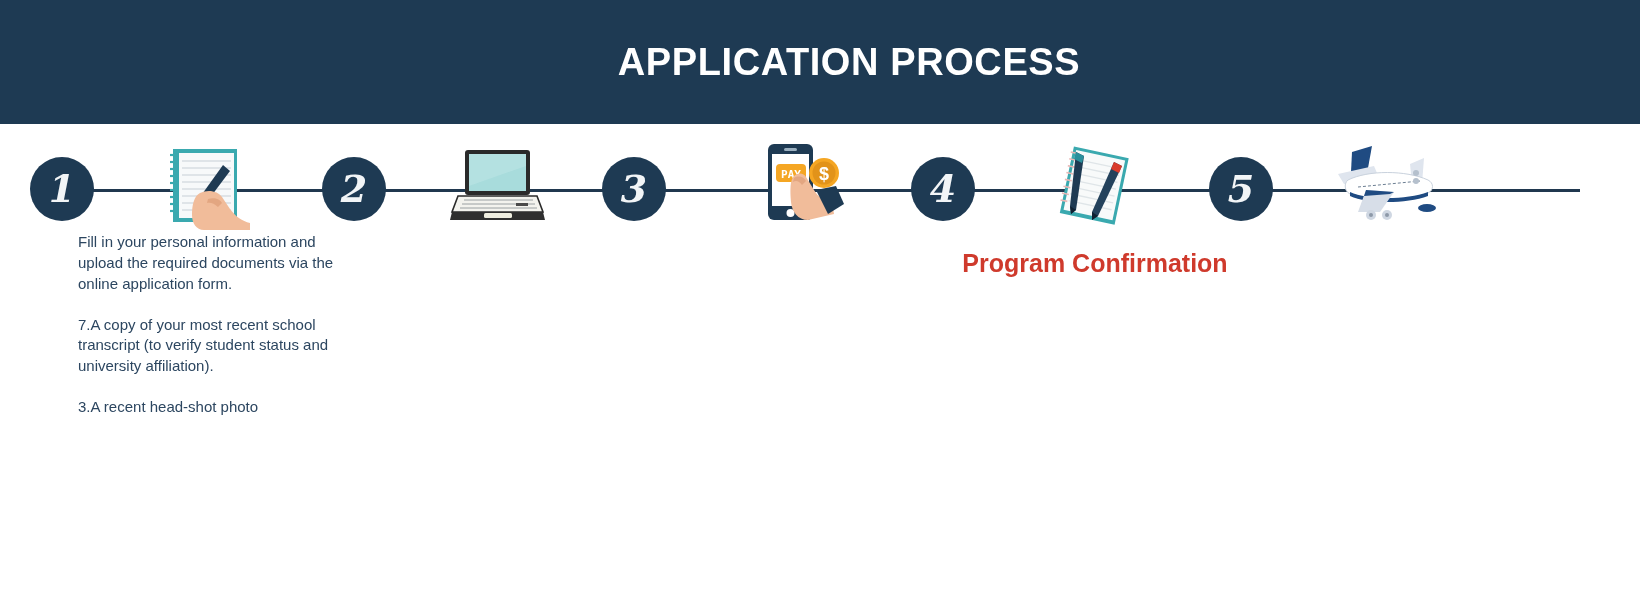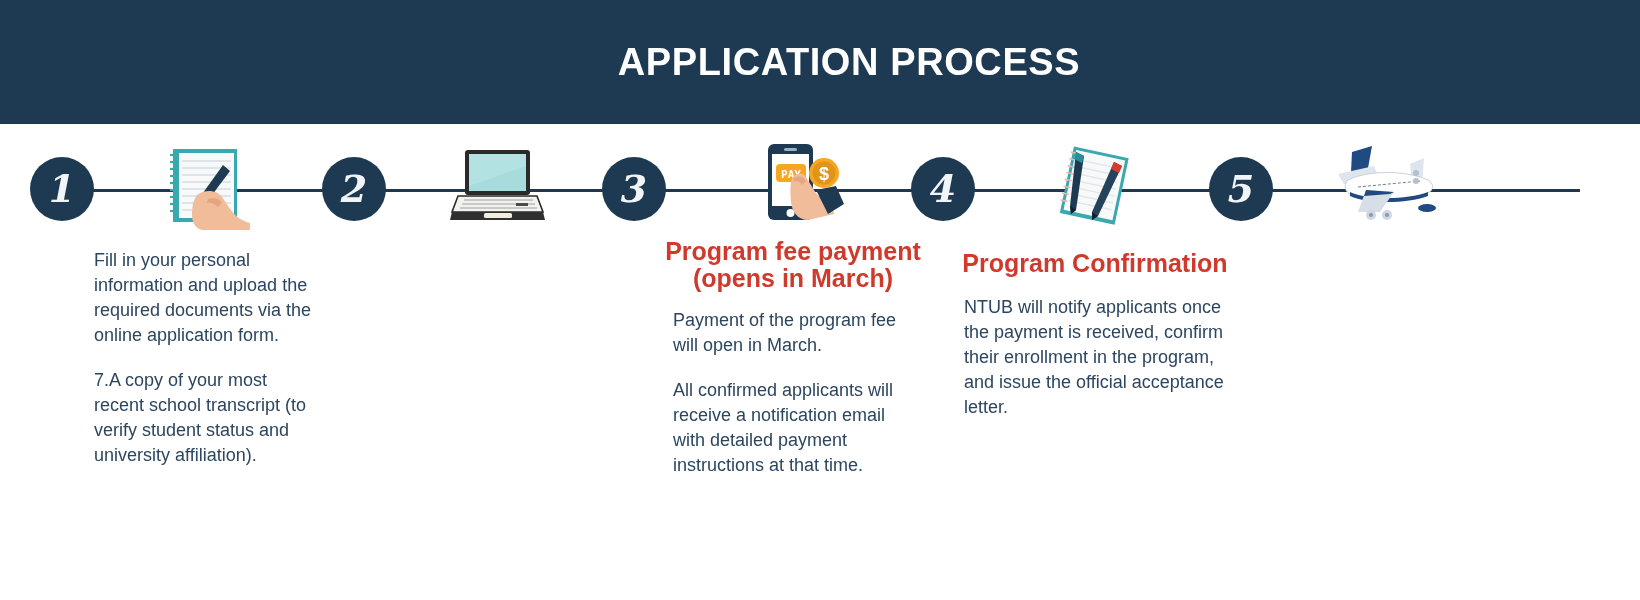--- a/index.html
+++ b/index.html
@@ -92,23 +92,23 @@
     color: #cf3a2c;
     font-weight: bold;
     font-size: 25px;
     line-height: 1.08;
     text-align: center;
     margin: 0 0 9px 0;
     font-family: "Liberation Sans", sans-serif;
   }
   .step-body {
     color: #2c4660;
-    font-size: 18px;
+    font-size: 15px;
     line-height: 1.39;
-    margin: 16px;
+    margin: 0;
     font-family: "Liberation Sans", sans-serif;
   }
   .step-body + .step-body {
     margin-top: 20px;
   }
   .col-left   { text-align: left; }
   .col-center { text-align: center; }
 </style>
 </head>
 <body>
@@ -152,20 +152,21 @@
       <path d="M63 20 L70 26 L46 58 L38 60 L40 52 Z" fill="#1e3a53"></path>
       <path d="M38 60 L40 52 L44 56 Z" fill="#0f2132"></path>
       <path d="M40 48 C48 44 58 46 62 52 L70 64 C76 72 82 76 90 78 L90 85 L44 85 C36 85 32 78 32 70 C32 60 34 51 40 48 Z" fill="#f1bc9a"></path>
       <path d="M48 54 C54 52 60 54 62 58 L58 62 C54 58 50 57 47 58 Z" fill="#e3a681"></path>
     </svg>
   </div>
 
   <div class="step-col col-left" style="left:78px; top:232px; width:258px;">
     <p class="step-body">Fill in your personal information and upload the required documents via the online application form.</p>
     <p class="step-body">7.A copy of your most recent school transcript (to verify student status and university affiliation).</p>
+    <p class="step-body">3.A recent head-shot photo</p>
   </div>
 
   <div class="step-circle" style="left:322px; top:157px;">
     <span>2</span>
   </div>
 
   <div class="step-icon" style="left:450px; top:148px;">
     <svg width="95" height="76" viewBox="0 0 95 76">
       <rect x="15" y="2" width="65" height="45" rx="3" fill="#2a2a2a"></rect>
       <rect x="19" y="6" width="57" height="37" fill="#a8dcdc"></rect>
@@ -197,25 +198,20 @@
       <text x="33" y="35.5" font-family="'DejaVu Sans Mono', monospace" font-size="11" font-weight="bold" fill="#ffffff" text-anchor="middle">PAY</text>
       <circle cx="66" cy="31" r="15" fill="#f5a623"></circle>
       <circle cx="66" cy="31" r="11.5" fill="#e2931a"></circle>
       <text x="66" y="38" font-family="'Liberation Sans', sans-serif" font-size="18" font-weight="bold" fill="#ffffff" text-anchor="middle">$</text>
       <path d="M36 34 C40 30 46 31 48 35 L56 48 C60 55 66 59 74 60 L76 72 L50 78 C40 78 34 70 33 60 C32 48 32 38 36 34 Z" fill="#f1bc9a"></path>
       <path d="M58 48 L78 44 L86 62 L70 72 Z" fill="#1e3a53"></path>
       <path d="M36 36 C41 33 46 35 48 39 L44 43 C41 39 38 38 35 40 Z" fill="#e3a681"></path>
     </svg>
   </div>
 
-  <div class="step-col col-center" style="left:655px; top:238px; width:276px;">
-    <div class="step-heading">Program fee payment (opens in March)</div>
-    <p class="step-body col-left" style="margin-left:18px;">Payment of the program fee will open in March.</p>
-    <p class="step-body col-left" style="margin-left:18px;">All confirmed applicants will receive a notification email with detailed payment instructions at that time.</p>
-  </div>
 
   <div class="step-circle" style="left:911px; top:157px;">
     <span>4</span>
   </div>
 
   <div class="step-icon" style="left:1052px; top:146px;">
     <svg width="88" height="82" viewBox="0 0 88 82">
       <g transform="rotate(12 44 41)">
         <rect x="14" y="6" width="56" height="68" fill="#3aa9af"></rect>
         <rect x="17" y="9" width="50" height="61" fill="#f8fafa"></rect>
@@ -243,21 +239,20 @@
       <path d="M24 6 L32 10 L30 17 L22 13 Z" fill="#2a8f9c"></path>
       <path d="M19 68 L18 60 L24 64 Z" fill="#0f2132"></path>
       <path d="M62 16 L70 20 L46 70 L40 74 L40 66 Z" fill="#24425c"></path>
       <path d="M62 16 L70 20 L67 27 L59 23 Z" fill="#d93a2b"></path>
       <path d="M40 74 L40 66 L46 70 Z" fill="#0f2132"></path>
     </svg>
   </div>
 
   <div class="step-col col-center" style="left:950px; top:250px; width:290px;">
     <div class="step-heading">Program Confirmation</div>
-    <p class="step-body col-left" style="margin-left:14px; margin-top:18px;">NTUB will notify applicants once the payment is received, confirm their enrollment in the program, and issue the official acceptance letter.</p>
   </div>
 
   <div class="step-circle" style="left:1209px; top:157px;">
     <span>5</span>
   </div>
 
   <div class="step-icon" style="left:1328px; top:140px;">
     <svg width="118" height="90" viewBox="0 0 118 90">
       <path d="M24 12 L44 6 L36 50 L22 52 Z" fill="#1f4b82"></path>
       <path d="M10 34 L46 26 L52 40 L16 44 Z" fill="#dfe5ee"></path>

